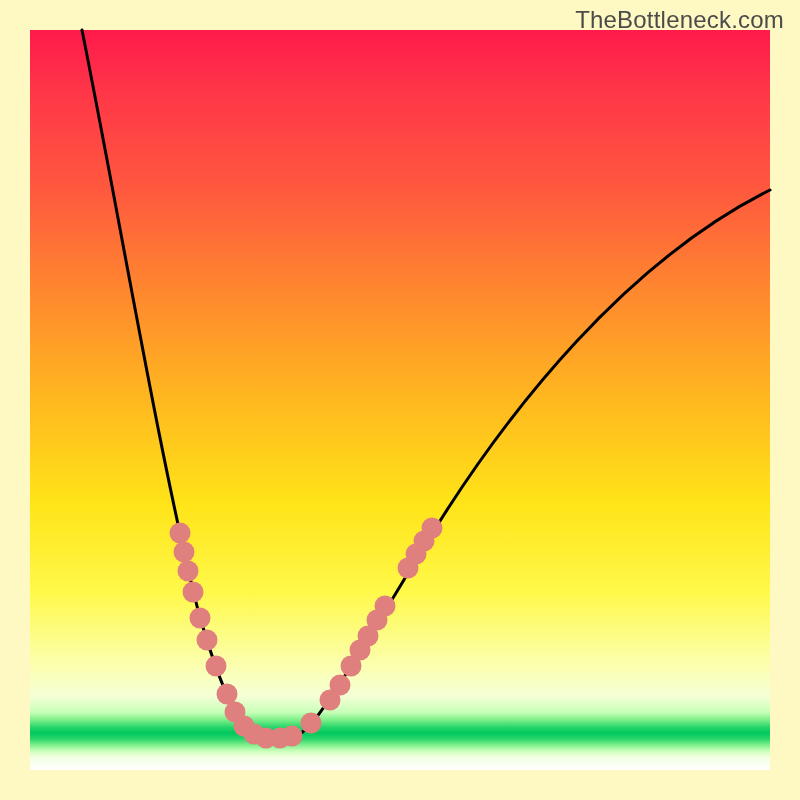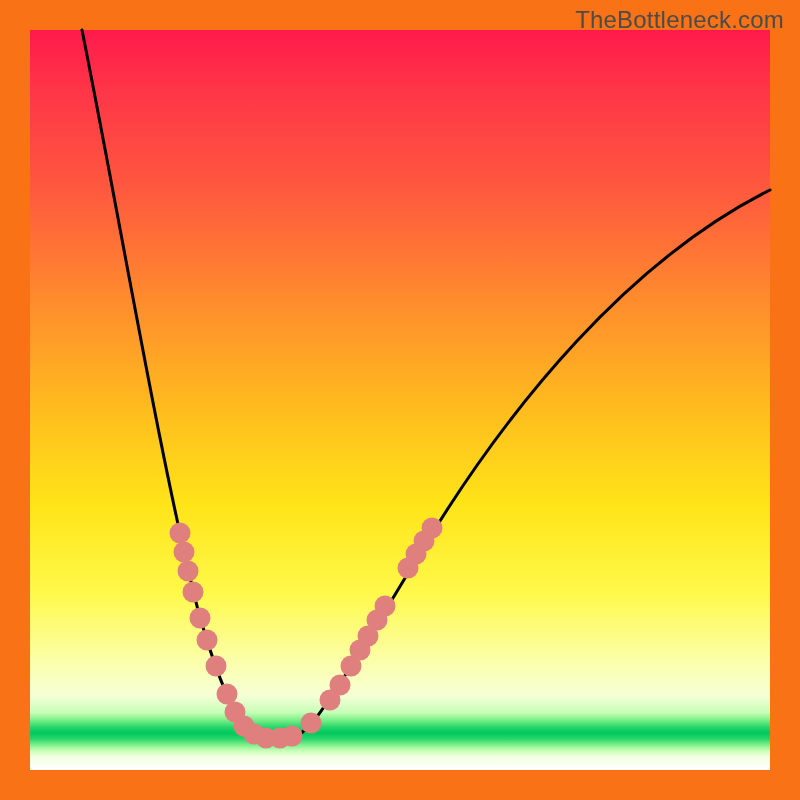--- a/index.html
+++ b/index.html
@@ -6,21 +6,21 @@
     margin: 0;
     padding: 0;
     width: 800px;
     height: 800px;
     overflow: hidden;
     font-family: Arial, Helvetica, sans-serif;
   }
   .frame {
     width: 800px;
     height: 800px;
-    background: #f97316;
+    background: #fef9c3;
     position: relative;
   }
   .plot-area {
     position: absolute;
     left: 30px;
     top: 30px;
     width: 740px;
     height: 740px;
     
     background: linear-gradient(

